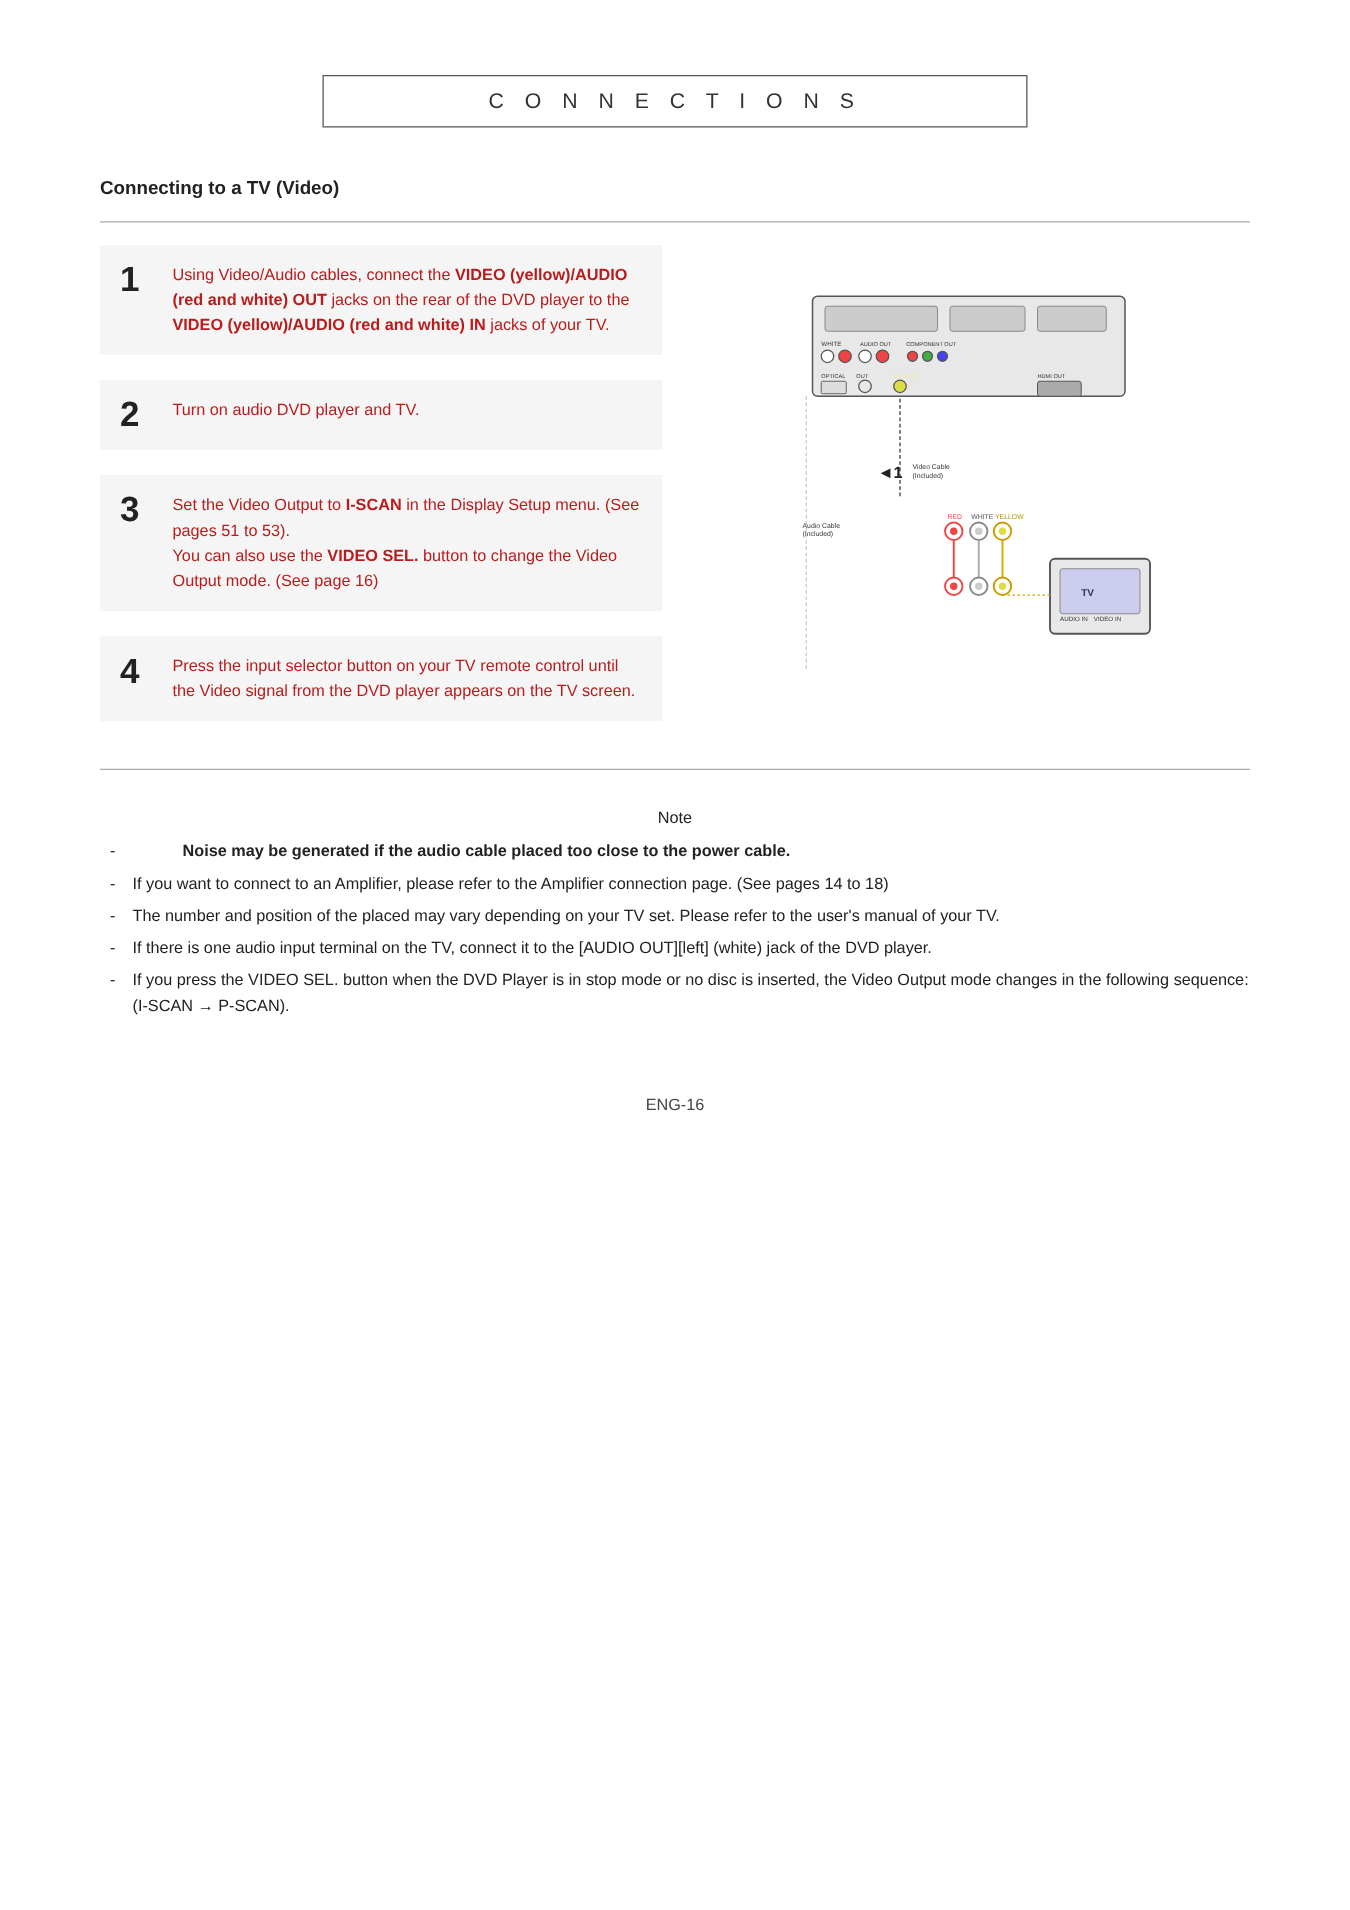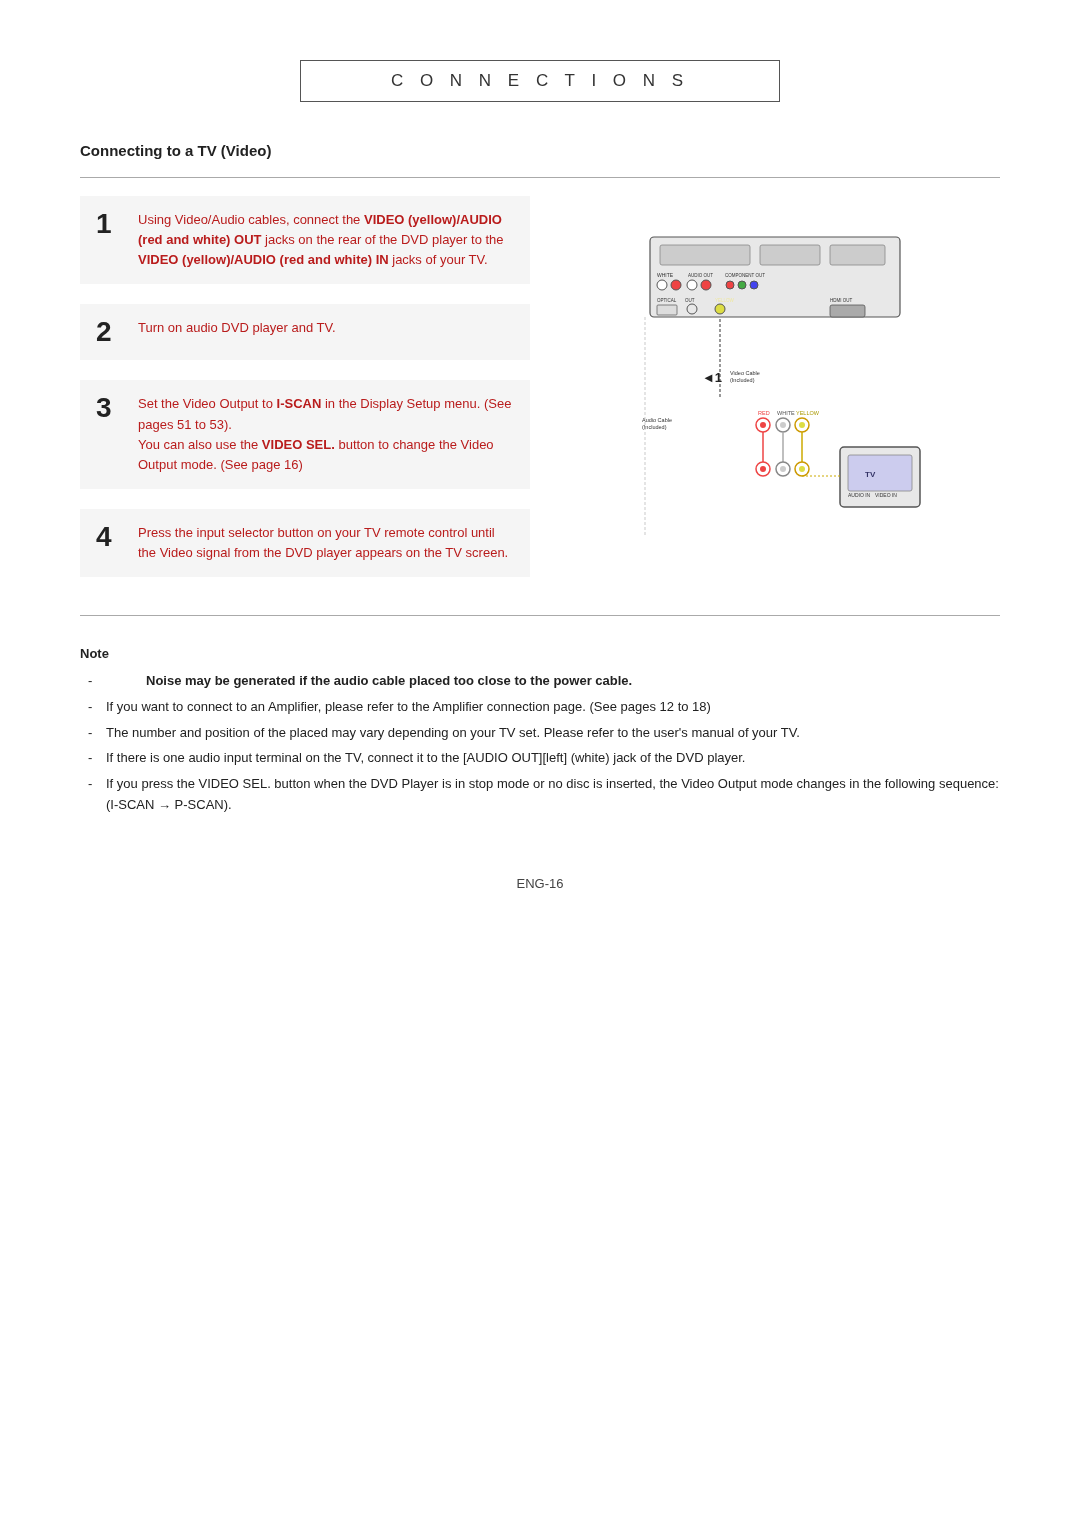--- a/index.html
+++ b/index.html
@@ -11,21 +11,21 @@
       font-size: 14px;
       color: #222;
       padding: 60px 80px 60px 80px;
     }
 
     .page-title-box {
       border: 1.5px solid #555;
       text-align: center;
       padding: 10px 40px;
       margin: 0 auto 40px auto;
-      width: 480px;
+      width: 564px;
       letter-spacing: 6px;
       font-size: 17px;
       font-weight: normal;
       color: #333;
     }
 
     .section-title {
       font-weight: bold;
       font-size: 15px;
       margin-bottom: 18px;
@@ -81,22 +81,23 @@
     }
 
     .note-section {
       margin-top: 28px;
       font-size: 13px;
       line-height: 1.6;
       color: #222;
     }
 
     .note-title {
-      font-weight: bold;
+      font-weight: normal;
       margin-bottom: 6px;
+      text-align: center;
     }
 
     .note-item {
       margin-left: 8px;
       margin-bottom: 5px;
       display: flex;
       gap: 6px;
     }
 
     .note-item-dash {
@@ -248,21 +249,21 @@
 <div class="note-section">
   <div class="note-title">
     <span>Note</span>
   </div>
   <div class="note-item">
     <span class="note-item-dash">-</span>
     <span class="note-item-text"><b>Noise may be generated if the audio cable placed too close to the power cable.</b></span>
   </div>
   <div class="note-item">
     <span class="note-item-dash">-</span>
-    <span class="note-item-text">If you want to connect to an Amplifier, please refer to the Amplifier connection page. (See pages 12 to 18)</span>
+    <span class="note-item-text">If you want to connect to an Amplifier, please refer to the Amplifier connection page. (See pages 14 to 18)</span>
   </div>
   <div class="note-item">
     <span class="note-item-dash">-</span>
     <span class="note-item-text">The number and position of the placed may vary depending on your TV set. Please refer to the user's manual of your TV.</span>
   </div>
   <div class="note-item">
     <span class="note-item-dash">-</span>
     <span class="note-item-text">If there is one audio input terminal on the TV, connect it to the [AUDIO OUT][left] (white) jack of the DVD player.</span>
   </div>
   <div class="note-item">

